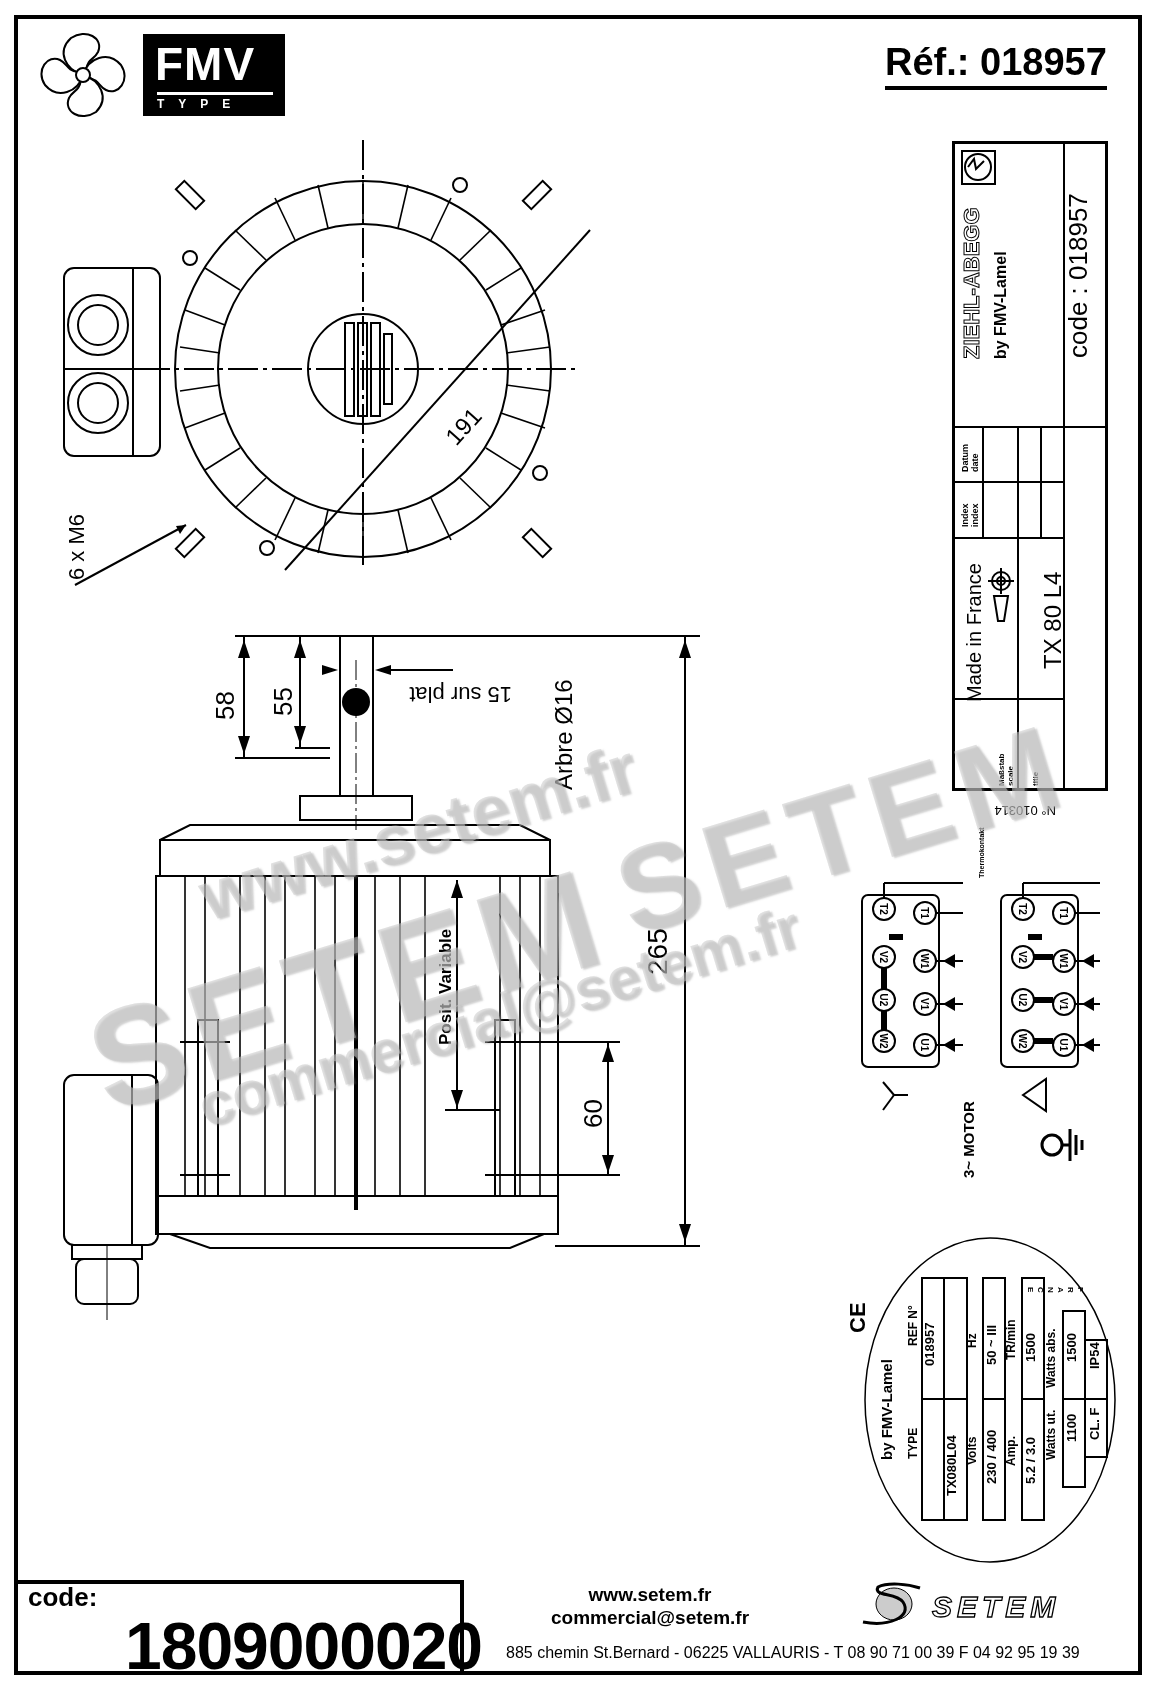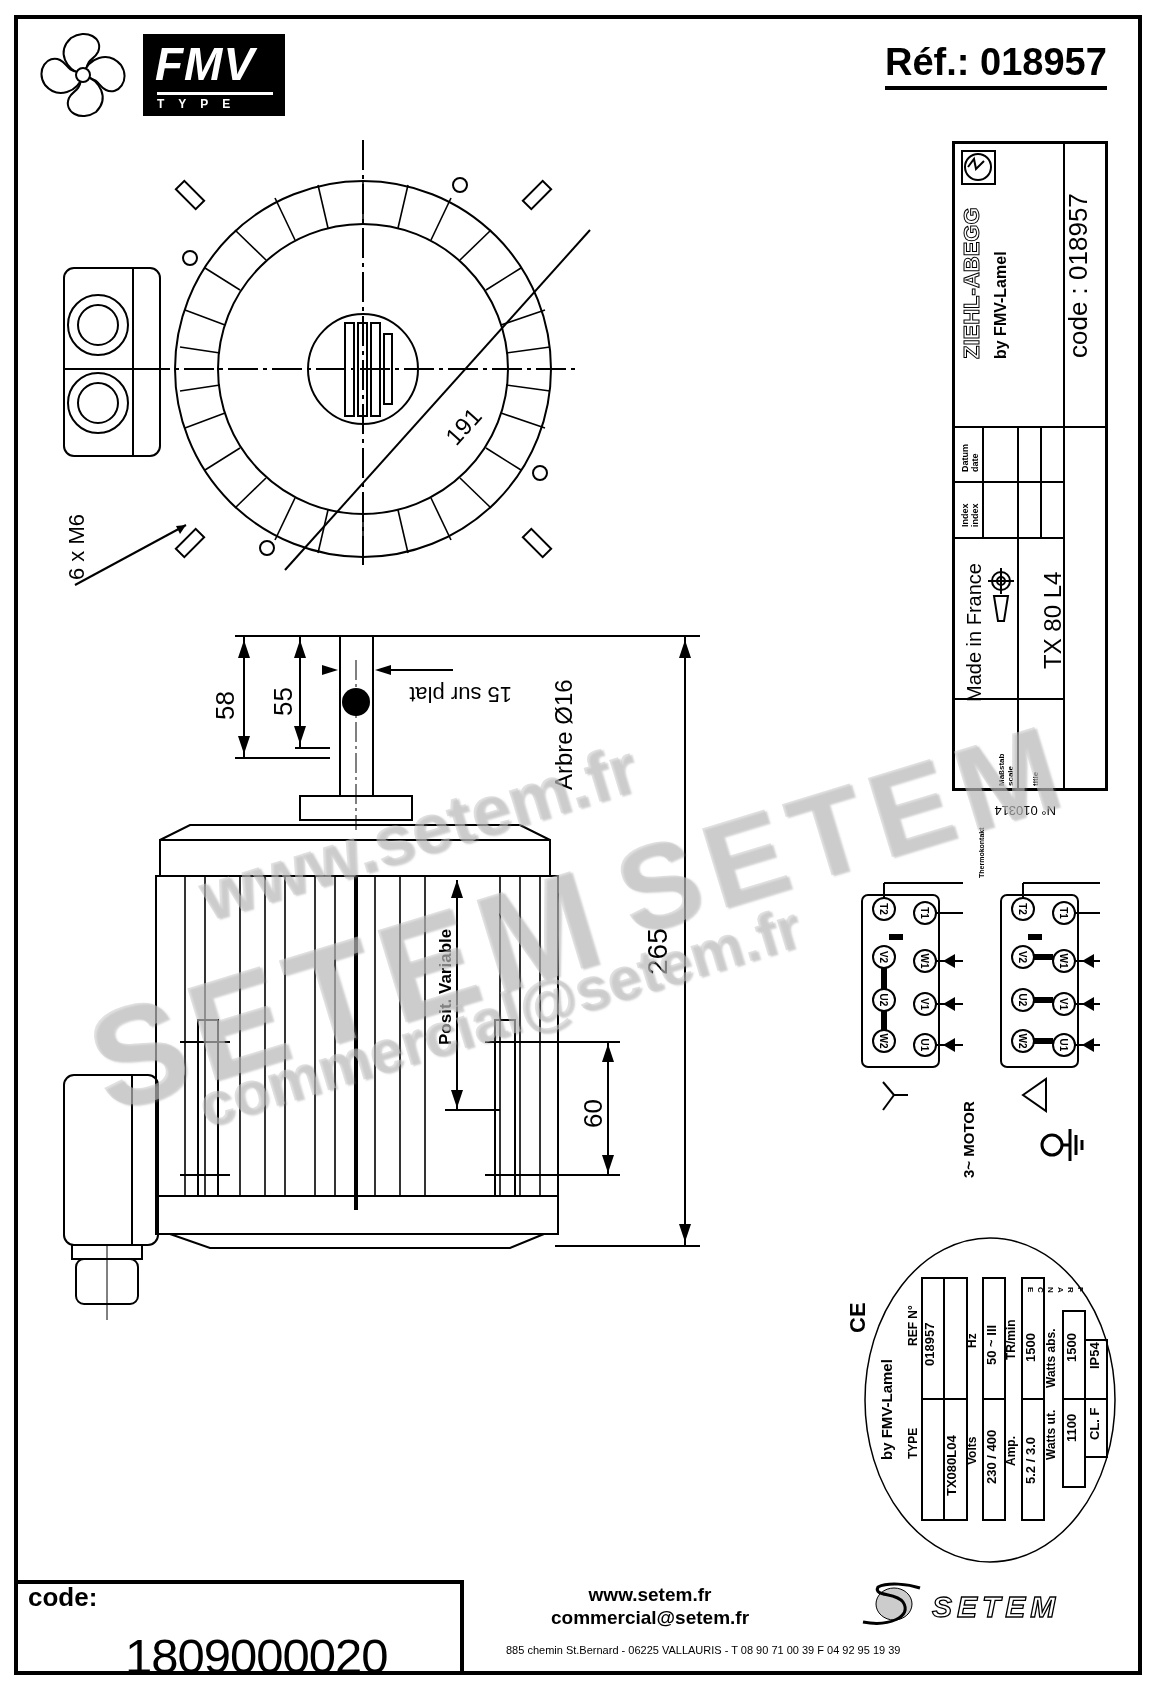--- a/index.html
+++ b/index.html
@@ -2,30 +2,30 @@
 <html><head>
 <meta charset="utf-8">
 <style>
   html, body { margin:0; padding:0; background:#ffffff; }
   body { width:1158px; height:1690px; position:relative; overflow:hidden; font-family:"Liberation Sans", sans-serif; color:#000; }
   .frame { position:absolute; left:14px; top:15px; width:1128px; height:1660px; border:4px solid #000; box-sizing:border-box; }
   .abs { position:absolute; }
   svg { position:absolute; overflow:visible; }
   .ref { position:absolute; left:885px; top:42px; font-size:38px; font-weight:bold; border-bottom:4px solid #000; line-height:40px; padding-bottom:4px; }
   .fmv-logo { position:absolute; left:143px; top:34px; width:142px; height:82px; background:#000; color:#fff; }
-  .fmv-logo .big { position:absolute; left:12px; top:4px; font-size:46px; font-weight:bold; font-style:italic; letter-spacing:1px; line-height:52px; }
+  .fmv-logo .big { position:absolute; left:12px; top:4px; font-size:46px; font-weight:bold; letter-spacing:1px; line-height:52px; }
   .fmv-logo .bar { position:absolute; left:14px; top:58px; width:116px; height:3px; background:#fff; }
   .fmv-logo .small { position:absolute; left:14px; top:63px; width:116px; font-size:12px; font-weight:bold; letter-spacing:14px; line-height:14px; }
   .rot { position:absolute; transform-origin:left top; white-space:nowrap; }
   .titleblock { position:absolute; left:952px; top:141px; width:156px; height:650px; border:3px solid #000; box-sizing:border-box; }
   .code-box { position:absolute; left:14px; top:1580px; width:450px; height:95px; border:4px solid #000; box-sizing:border-box; border-left:none; border-bottom:none; }
   .code-label { position:absolute; left:28px; top:1582px; font-size:26px; font-weight:bold; }
-  .code-value { position:absolute; left:125px; top:1608px; font-size:49px; font-weight:normal; letter-spacing:-1px;margin-top:20px; }
+  .code-value { position:absolute; left:125px; top:1608px; font-size:66px; font-weight:bold; letter-spacing:-1px; }
   .footer-web { position:absolute; left:500px; top:1583px; width:300px; text-align:center; font-size:19px; font-weight:bold; line-height:23px; }
-  .footer-addr { position:absolute; left:506px; top:1644px; font-size:11px; }
+  .footer-addr { position:absolute; left:506px; top:1644px; font-size:16px; }
   .setem-word { position:absolute; left:932px; top:1590px; font-size:30px; font-weight:bold; font-style:italic; color:#fff; -webkit-text-stroke:1.3px #000; letter-spacing:5px; }
   .wm { position:absolute; color:rgba(200,200,200,0.55); font-weight:bold; white-space:nowrap; transform-origin:left top; text-shadow:2px 2px 2px rgba(120,120,120,0.35); pointer-events:none; }
 </style>
 </head>
 <body>
 
 <div class="frame"></div>
 
 <svg style="left:36px;top:30px" width="95" height="90" viewBox="0 0 95 90">
   <g fill="#fff" stroke="#000" stroke-width="2">

